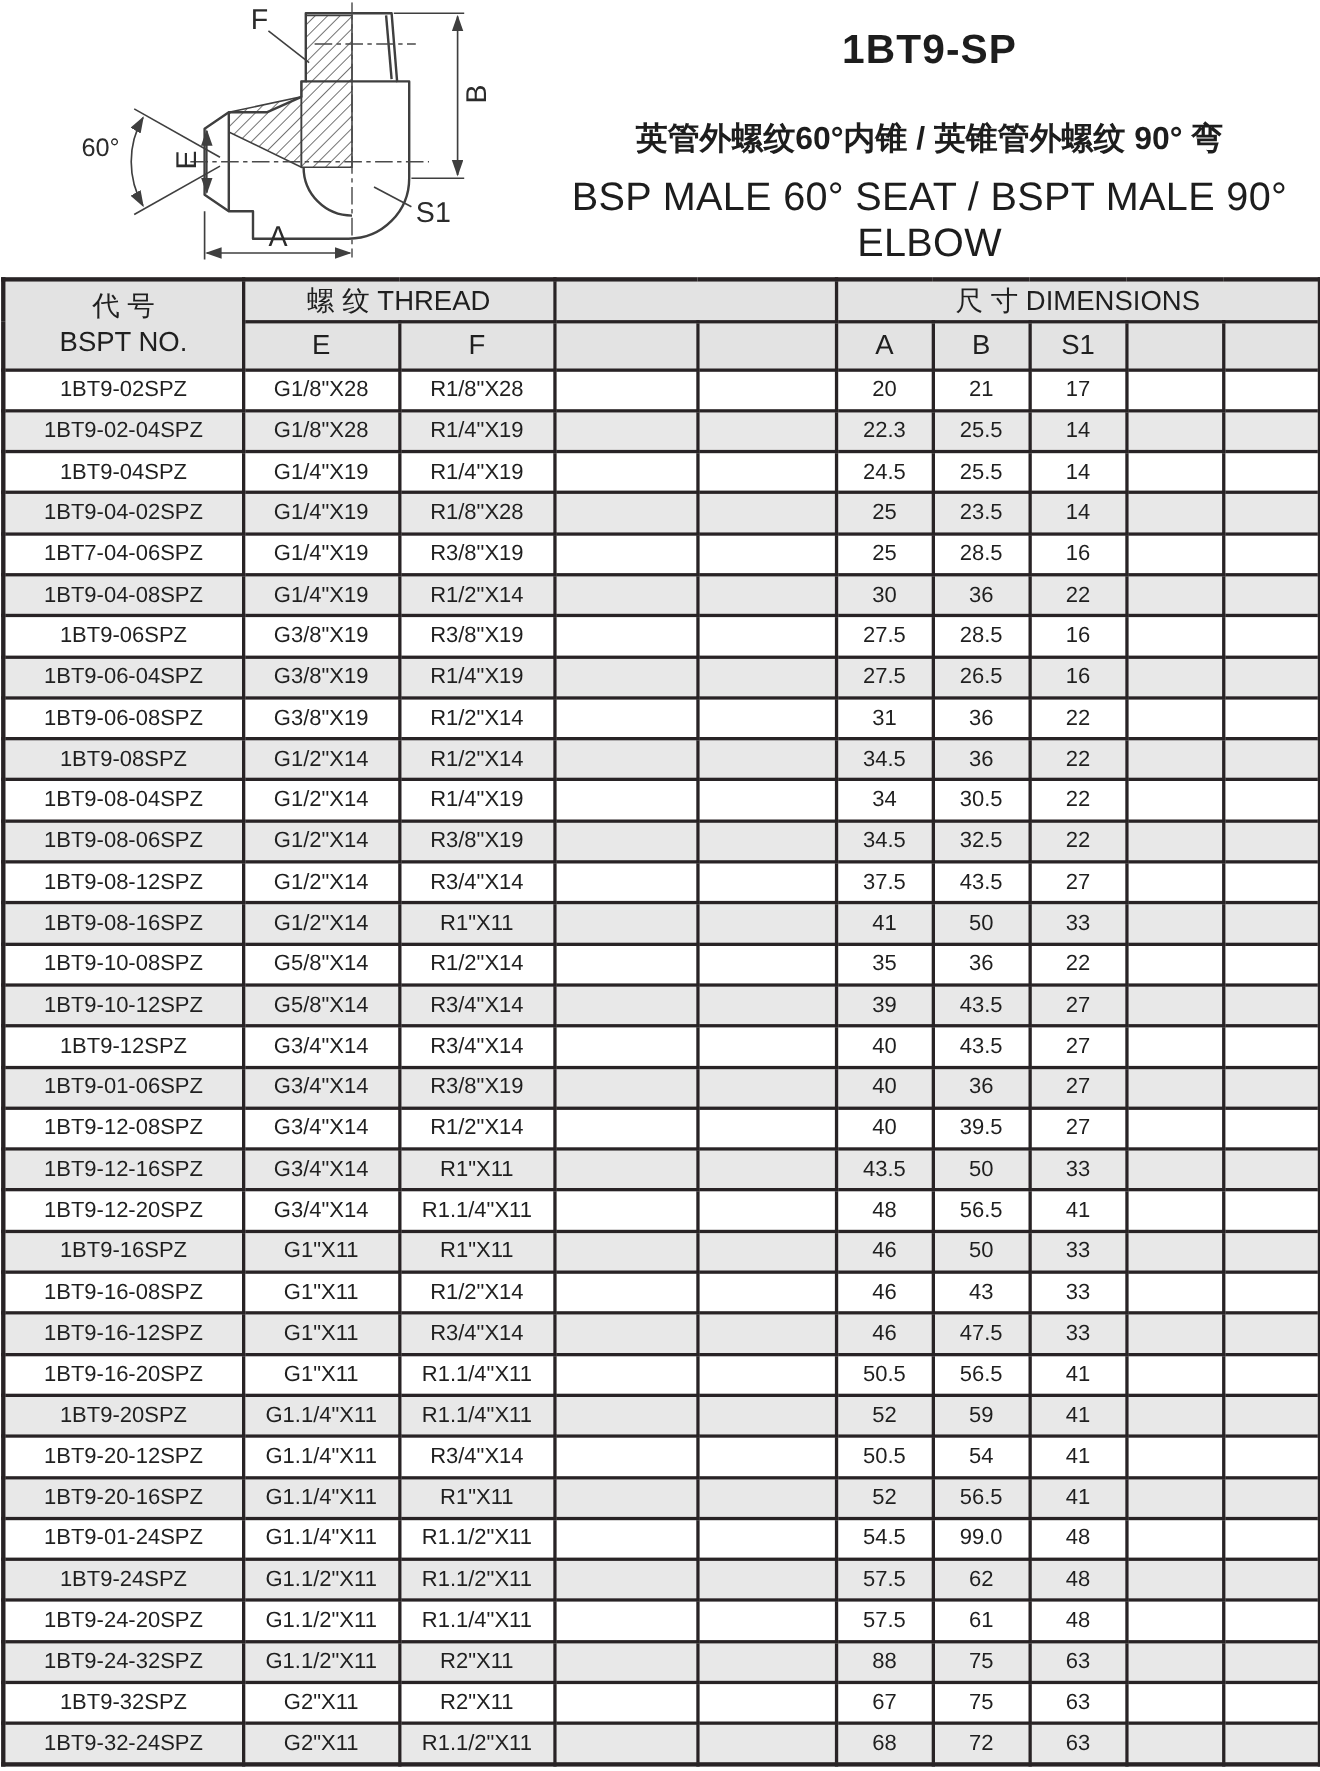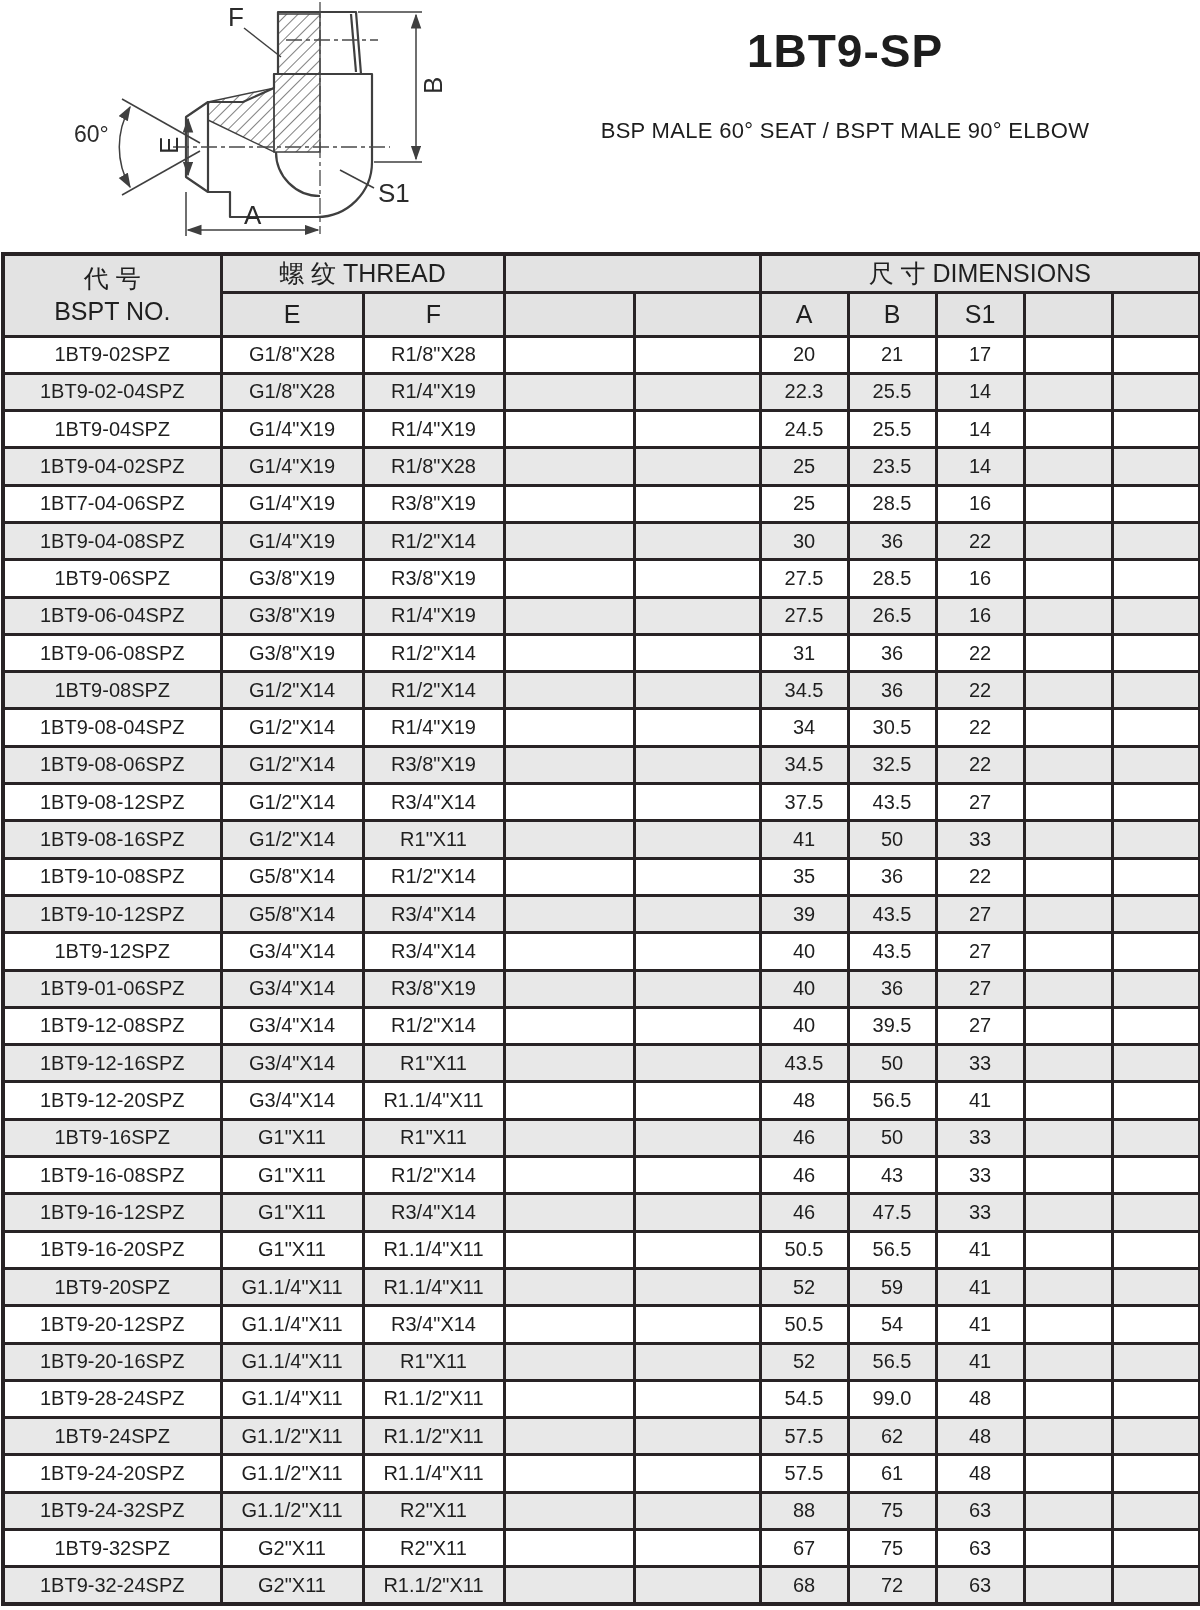--- a/index.html
+++ b/index.html
@@ -2,23 +2,23 @@
 <html><head>
 <meta charset="utf-8">
 <style>
   html,body{margin:0;padding:0;background:#ffffff;}
   body{font-family:"Liberation Sans", sans-serif; color:#222;}
   .page{position:relative; width:1200px; height:1610px; background:#fff; overflow:hidden;}
 
   
   .drawing{position:absolute; left:38px; top:2px; width:460px; height:244px;}
   .titles{position:absolute; left:505px; top:24px; width:680px; text-align:center;}
-  .titles .main{font-size:46px; font-weight:bold; letter-spacing:1px; color:#1d1d1d; margin:0 0 40px 0;}
+  .titles .main{font-size:37px; font-weight:bold; letter-spacing:1px; color:#1d1d1d; margin:0 0 40px 0;}
   .titles .zh{font-size:29px; font-weight:600; color:#1d1d1d; margin:0 0 12px 0;}
-  .titles .en{font-size:22px; font-weight:500; letter-spacing:0.3px; color:#1d1d1d; margin:0;}
+  .titles .en{font-size:36px; font-weight:500; letter-spacing:0.3px; color:#1d1d1d; margin:0;}
 
   
   .table-wrap{position:absolute; left:1px; top:252px; width:1197px;}
   table{border-collapse:collapse; table-layout:fixed; width:1197px; height:1350px;
         border:4px solid #282325;}
   th,td{border:3px solid #282325; padding:0; text-align:center; vertical-align:middle;
         font-size:20px; color:#1f1f1f; overflow:hidden; white-space:nowrap;}
   thead th{background:#e3e3e3; font-weight:normal; font-size:25px;}
   thead tr.h1{height:38px;}
   thead tr.h2{height:44px;}
@@ -90,20 +90,21 @@
     <text class="dim-label" x="190" y="24">F</text>
     <text class="dim-label" x="394" y="94" transform="rotate(-90 398 88)">B</text>
     <text class="dim-label" x="128" y="154" transform="rotate(-90 133 147)">E</text>
     <text class="dim-label-sm" x="36" y="140">60°</text>
     <text class="dim-label" x="206" y="222">A</text>
     <text class="dim-label" x="340" y="200">S1</text>
   </svg>
 
   <div class="titles">
     <div class="main">1BT9-SP</div>
+    <div class="zh">英管外螺纹60°内锥 / 英锥管外螺纹 90° 弯</div>
     <div class="en">BSP MALE 60° SEAT / BSPT MALE 90° ELBOW</div>
   </div>
 
   <div class="table-wrap">
     <table>
       <colgroup>
         <col style="width:218px">
           <col style="width:142px">
           <col style="width:141px">
         <col style="width:130px">
@@ -467,21 +468,21 @@
     <td>R1"X11</td>
     <td></td>
     <td></td>
     <td>52</td>
     <td>56.5</td>
     <td>41</td>
     <td></td>
     <td></td>
   </tr>
           <tr>
-    <td>1BT9-28-24SPZ</td>
+    <td>1BT9-01-24SPZ</td>
     <td>G1.1/4"X11</td>
     <td>R1.1/2"X11</td>
     <td></td>
     <td></td>
     <td>54.5</td>
     <td>99.0</td>
     <td>48</td>
     <td></td>
     <td></td>
   </tr>

